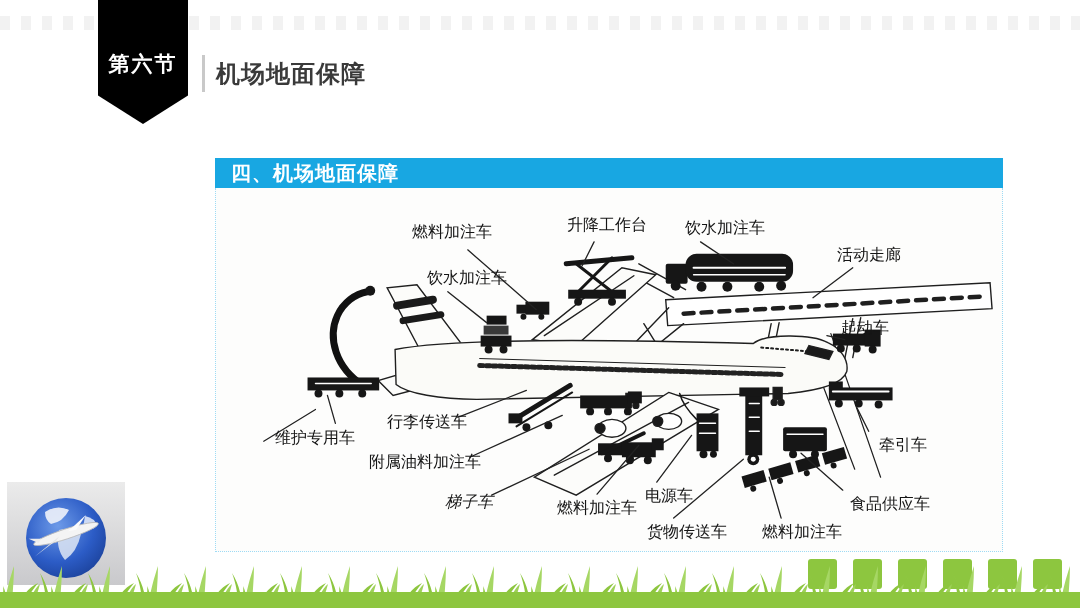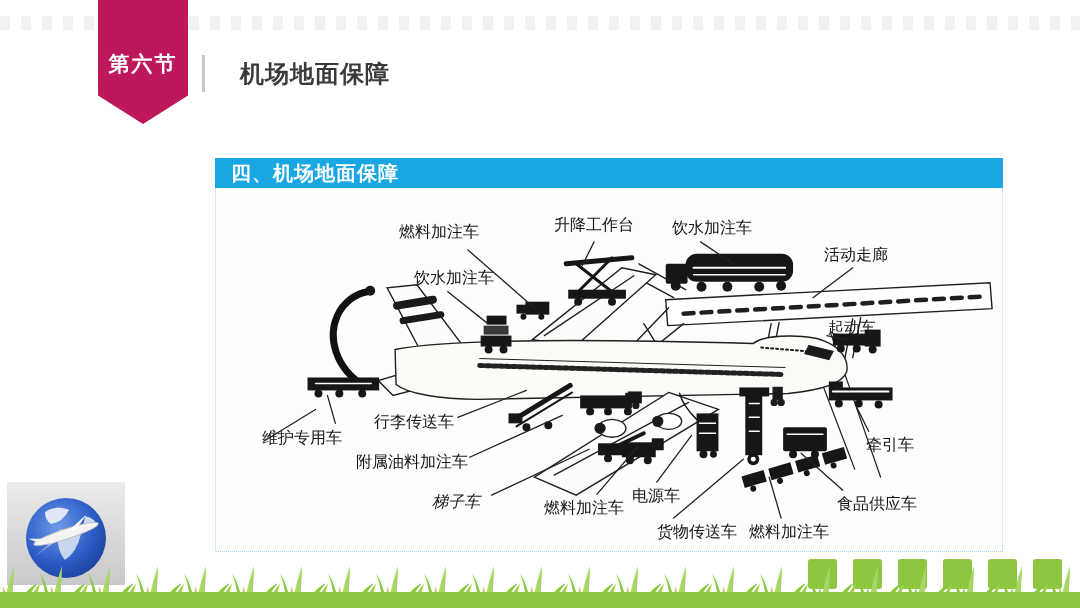--- a/index.html
+++ b/index.html
@@ -2,25 +2,25 @@
 <html><head>
 <meta charset="utf-8">
 <style>
   html,body{margin:0;padding:0;background:#ffffff;}
   .slide{position:relative;width:1080px;height:608px;background:#fff;overflow:hidden;
          font-family:"Liberation Sans",sans-serif;}
   
   .top-dashes{position:absolute;top:16px;left:0;width:100%;height:14px;
               background:repeating-linear-gradient(90deg,#f2f2f2 0 10px,#ffffff 10px 21px);}
   
-  .ribbon{position:absolute;left:98px;top:0;width:90px;height:124px;background:#be185d;
+  .ribbon{position:absolute;left:98px;top:0;width:90px;height:124px;background:#000000;
           clip-path:polygon(0 0,100% 0,100% 77%,50% 100%,0 77%);display:flex;justify-content:center;}
   .ribbon-label{color:#fff;font-weight:bold;font-size:21px;letter-spacing:2px;margin-top:50px;}
   .header-divider{position:absolute;left:202px;top:55px;width:3px;height:37px;background:#c9c9c9;}
-  .header-title{position:absolute;left:216px;top:58px;font-size:24px;font-weight:bold;color:#3a3a3a;letter-spacing:1px;margin-left:24px;}
+  .header-title{position:absolute;left:216px;top:58px;font-size:24px;font-weight:bold;color:#3a3a3a;letter-spacing:1px;}
   
   .panel{position:absolute;left:215px;top:158px;width:788px;height:394px;}
   .panel-header{height:30px;background:#18a7e2;display:flex;align-items:center;padding-left:16px;box-sizing:border-box;}
   .panel-title{color:#fff;font-weight:bold;font-size:20px;letter-spacing:1px;}
   .panel-body{position:relative;width:100%;height:364px;background:#fdfdfc;box-sizing:border-box;
               border:1px dotted #9edbf5;border-top:none;}
   svg.art{position:absolute;left:0;top:0;width:100%;height:100%;}
   .dlabel{position:absolute;white-space:nowrap;font-family:"DejaVu Serif",serif;
           font-size:16px;color:#151515;}
   
@@ -233,34 +233,34 @@
               <line x1="383" y1="307" x2="425" y2="258"></line>
               <line x1="443" y1="295" x2="478" y2="248"></line>
               <line x1="460" y1="331" x2="530" y2="272"></line>
               <line x1="568" y1="331" x2="556" y2="290"></line>
               <line x1="630" y1="303" x2="588" y2="266"></line>
               <line x1="656" y1="244" x2="644" y2="220"></line>
             </g>
         </g>
       </svg>
 
-      <div id="label-layer" style="position:absolute;left:3px;top:0;width:100%;height:100%;">
+      <div id="label-layer" style="position:absolute;left:16px;top:0;width:100%;height:100%;">
           <div class="dlabel" style="left: 180px; top: 34px;">燃料加注车</div>
           <div class="dlabel" style="left: 335px; top: 27px;">升降工作台</div>
           <div class="dlabel" style="left: 453px; top: 30px;">饮水加注车</div>
           <div class="dlabel" style="left: 605px; top: 57px;">活动走廊</div>
           <div class="dlabel" style="left: 163px; top: 80px; margin-left: 32px;">饮水加注车</div>
           <div class="dlabel" style="left: 585px; top: 130px; margin-left: 24px;">起动车</div>
           <div class="dlabel" style="left: 43px; top: 240px;">维护专用车</div>
           <div class="dlabel" style="left: 155px; top: 224px;">行李传送车</div>
           <div class="dlabel" style="left: 137px; top: 264px; text-align: center;">附属油料加注车</div>
           <div class="dlabel" style="left: 213px; top: 304px; font-style: italic;">梯子车</div>
           <div class="dlabel" style="left: 325px; top: 310px;">燃料加注车</div>
           <div class="dlabel" style="left: 413px; top: 298px;">电源车</div>
-          <div class="dlabel" style="left: 415px; top: 334px; margin-left: 23px;">货物传送车</div>
+          <div class="dlabel" style="left: 415px; top: 334px;">货物传送车</div>
           <div class="dlabel" style="left: 530px; top: 334px;">燃料加注车</div>
           <div class="dlabel" style="left: 618px; top: 306px;">食品供应车</div>
           <div class="dlabel" style="left: 647px; top: 247px;">牵引车</div>
         </div>
     </div>
   </div>
 
   <div class="globe">
     <svg width="118" height="103" viewBox="0 0 118 103">
       <defs>

